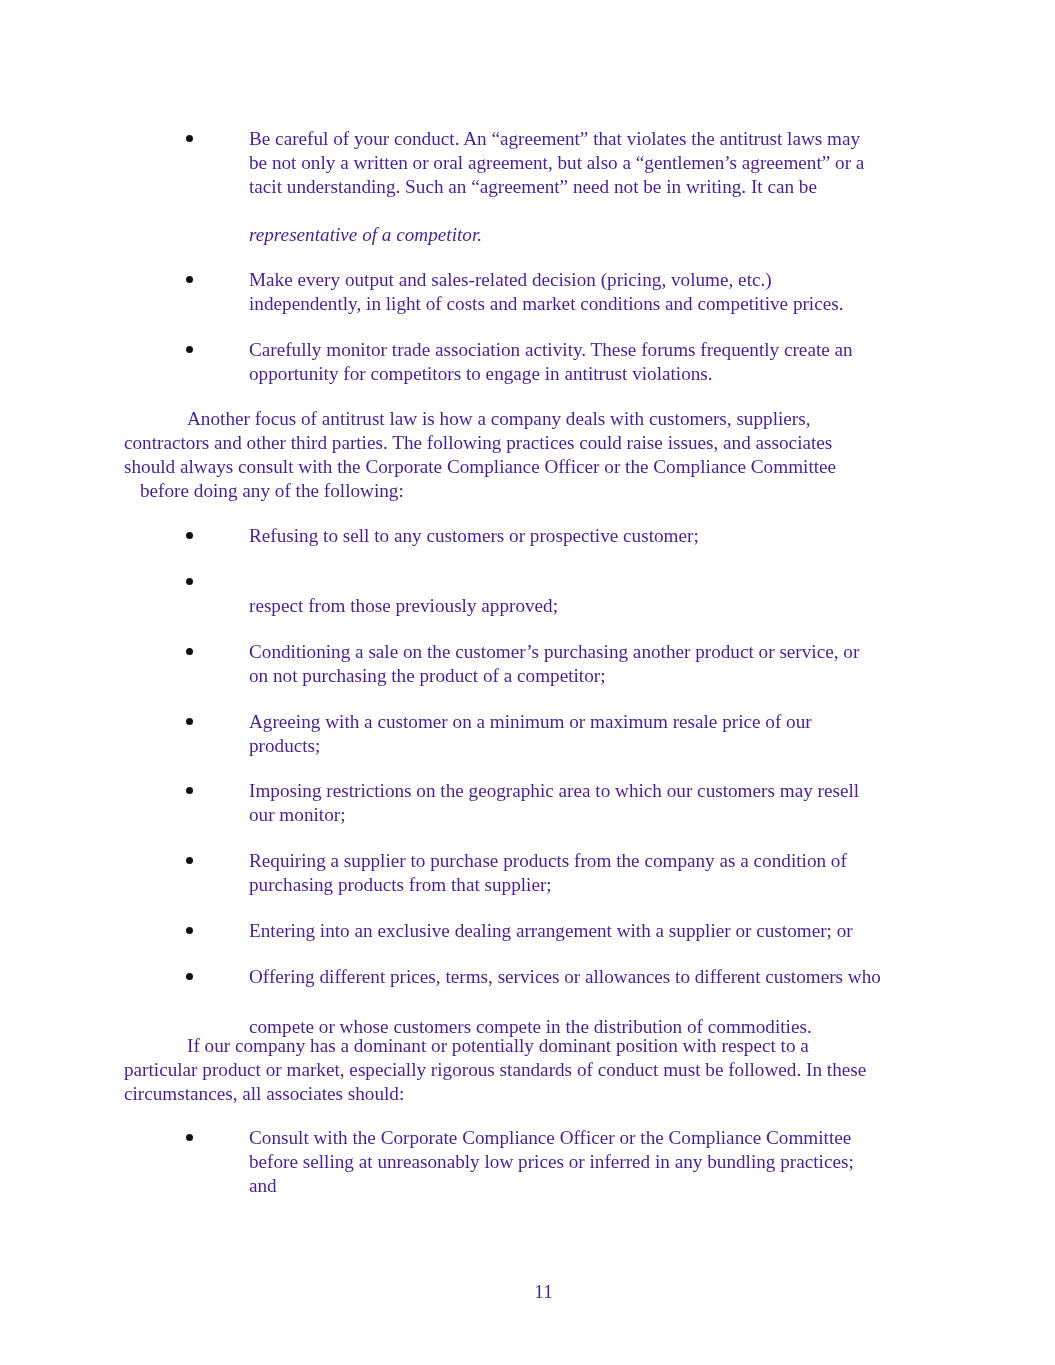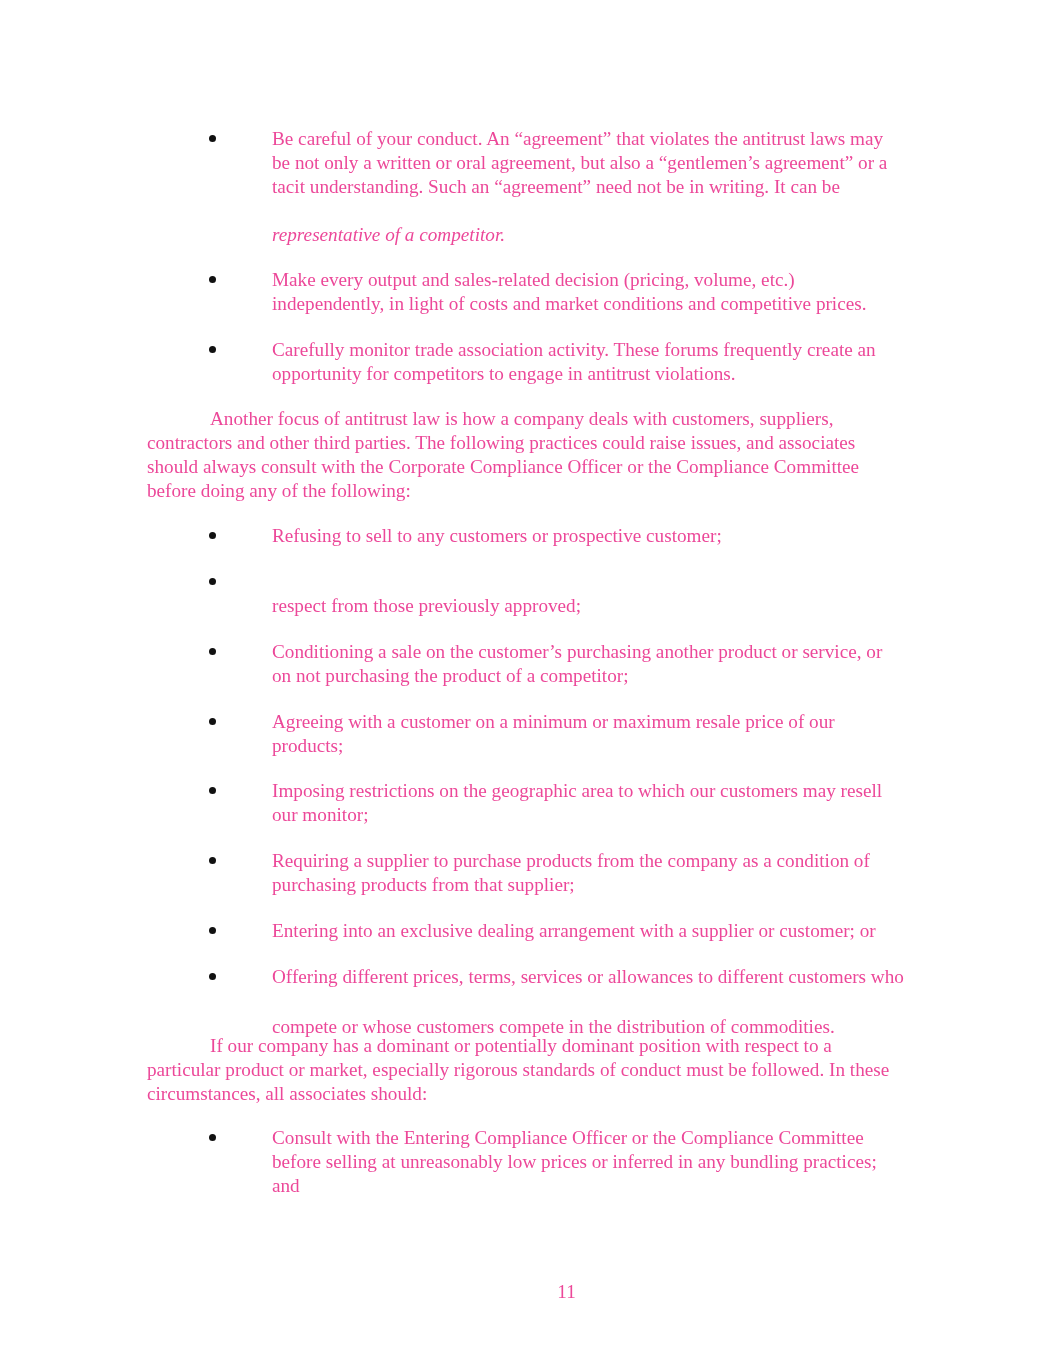--- a/index.html
+++ b/index.html
@@ -1,22 +1,21 @@
 <!DOCTYPE html>
 <html><head>
 <meta charset="utf-8">
 <style>
   html, body { margin: 0; padding: 0; background: #ffffff; }
   body { width: 1055px; height: 1365px; position: relative; overflow: hidden; }
   .page {
     position: absolute; left: 0; top: 0; width: 846px; height: 1365px;
-    background: #ffffff; color: #ec4899;
+    background: #ffffff; color: #4c1d95;
     font-family: "Liberation Serif", "DejaVu Serif", serif;
     font-size: 19.2px;
-    margin-left: 23px;
   }
   .line { position: absolute; white-space: nowrap; line-height: 24px; height: 24px; }
   .bullet {
     position: absolute; width: 7px; height: 7px; border-radius: 50%;
     background: #111111;
   }
   .pagenum { position: absolute; left: 0; width: 1055px; text-align: center; top: 1280px; line-height: 24px; padding-left: 16px; }
 </style>
 </head>
 <body>
@@ -33,21 +32,21 @@
   <div class="line" style="left:249px; top:268px;">Make every output and sales-related decision (pricing, volume, etc.)</div>
   <div class="line" style="left:249px; top:292px;">independently, in light of costs and market conditions and competitive prices.</div>
 
   <div class="bullet" style="left:186px; top:346px;"></div>
   <div class="line" style="left:249px; top:338px;">Carefully monitor trade association activity. These forums frequently create an</div>
   <div class="line" style="left:249px; top:362px;">opportunity for competitors to engage in antitrust violations.</div>
 
   <div class="line" style="left:187px; top:407px;">Another focus of antitrust law is how a company deals with customers, suppliers,</div>
   <div class="line" style="left:124px; top:431px;">contractors and other third parties. The following practices could raise issues, and associates</div>
   <div class="line" style="left:124px; top:455px;">should always consult with the Corporate Compliance Officer or the Compliance Committee</div>
-  <div class="line" style="left:124px; top:479px;">before doing any of the following:</div>
+  <div class="line" style="left:140px; top:479px;">before doing any of the following:</div>
 
   <div class="bullet" style="left:186px; top:532px;"></div>
   <div class="line" style="left:249px; top:524px;">Refusing to sell to any customers or prospective customer;</div>
 
   <div class="bullet" style="left:186px; top:578px;"></div>
   <div class="line" style="left:249px; top:594px;">respect from those previously approved;</div>
 
   <div class="bullet" style="left:186px; top:648px;"></div>
   <div class="line" style="left:249px; top:640px;">Conditioning a sale on the customer’s purchasing another product or service, or</div>
   <div class="line" style="left:249px; top:664px;">on not purchasing the product of a competitor;</div>
@@ -69,18 +68,18 @@
 
   <div class="bullet" style="left:186px; top:973px;"></div>
   <div class="line" style="left:249px; top:965px;">Offering different prices, terms, services or allowances to different customers who</div>
   <div class="line" style="left:249px; top:1015px;">compete or whose customers compete in the distribution of commodities.</div>
 
   <div class="line" style="left:124px; top:1058px;">particular product or market, especially rigorous standards of conduct must be followed. In these</div>
   <div class="line" style="left:187px; top:1034px;">If our company has a dominant or potentially dominant position with respect to a</div>
   <div class="line" style="left:124px; top:1082px;">circumstances, all associates should:</div>
 
   <div class="bullet" style="left:186px; top:1134px;"></div>
-  <div class="line" style="left:249px; top:1126px;">Consult with the Entering Compliance Officer or the Compliance Committee</div>
+  <div class="line" style="left:249px; top:1126px;">Consult with the Corporate Compliance Officer or the Compliance Committee</div>
   <div class="line" style="left:249px; top:1150px;">before selling at unreasonably low prices or inferred in any bundling practices;</div>
   <div class="line" style="left:249px; top:1174px;">and</div>
 
   <div class="pagenum">11</div>
 </div>
 
 </body></html>

